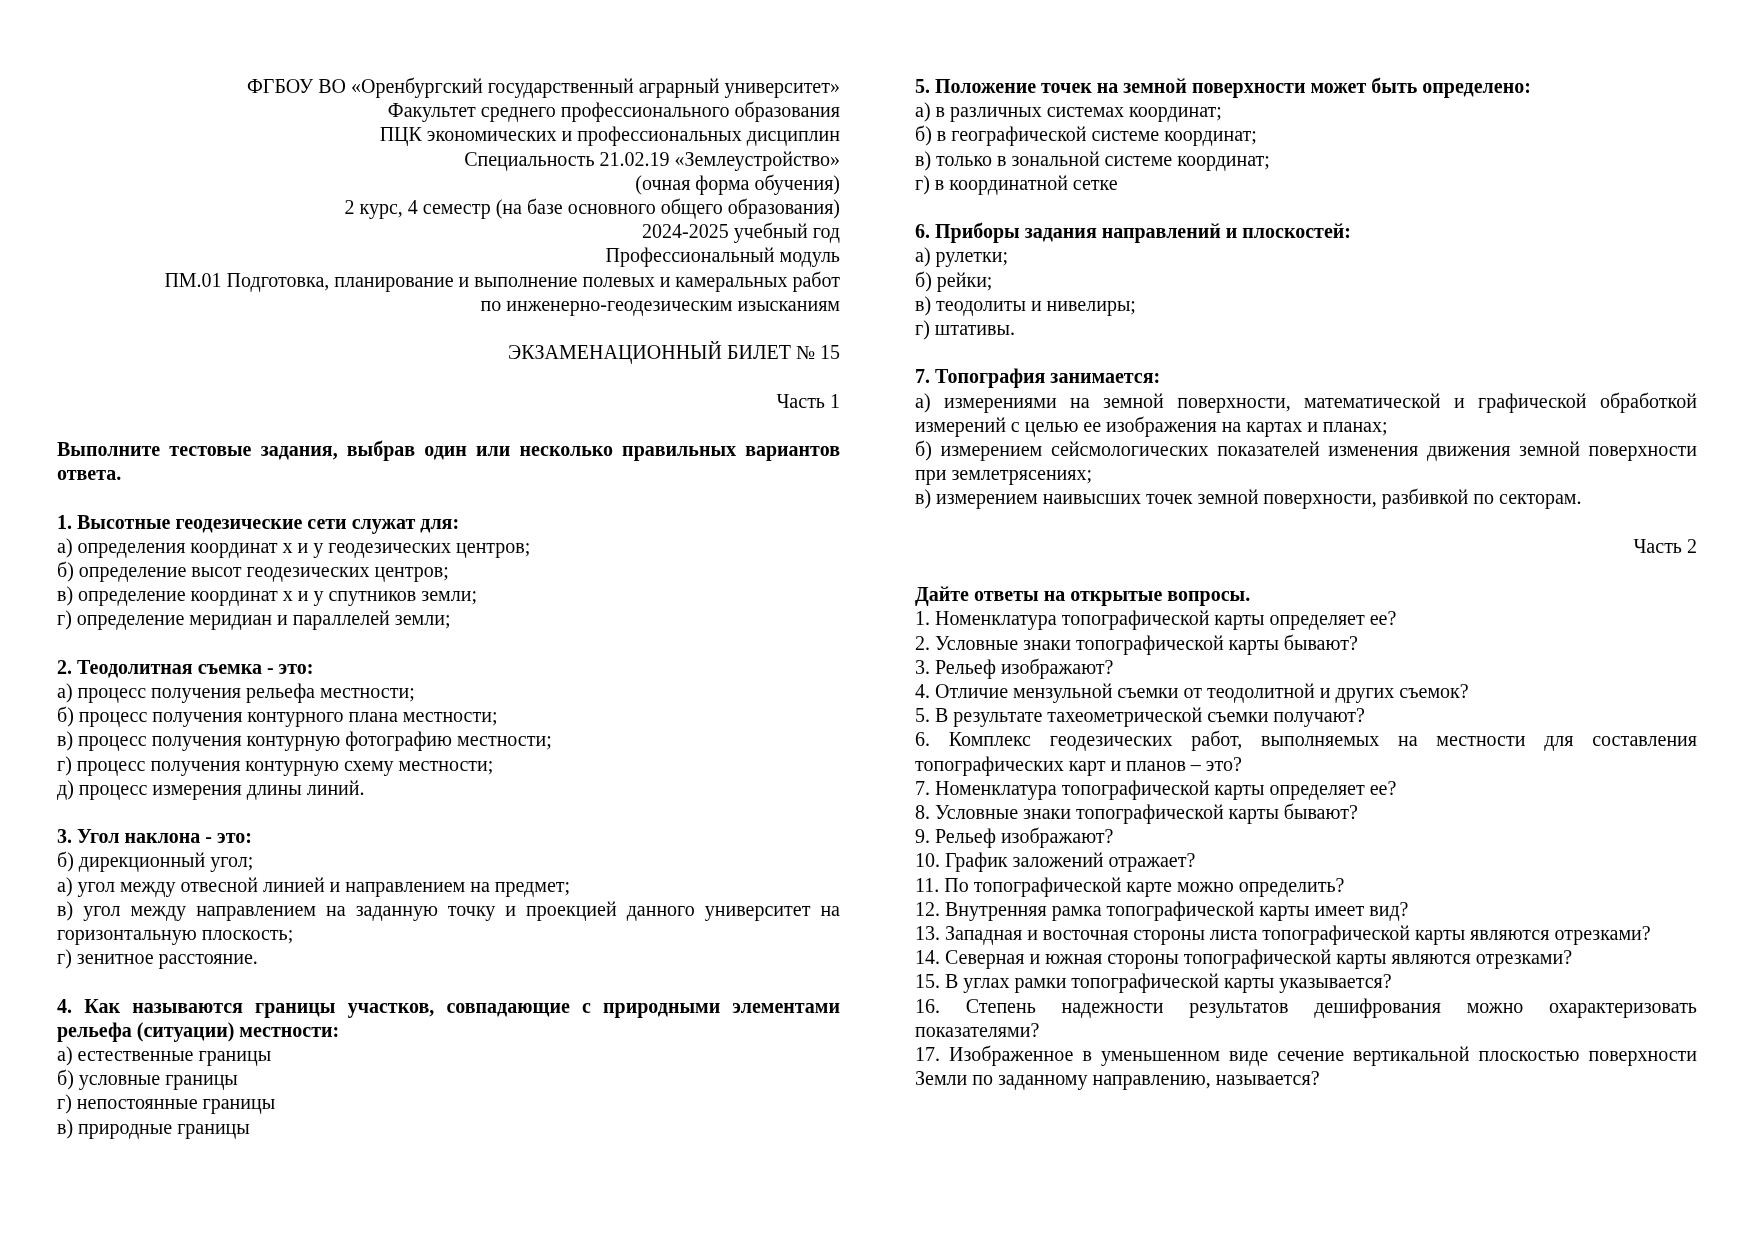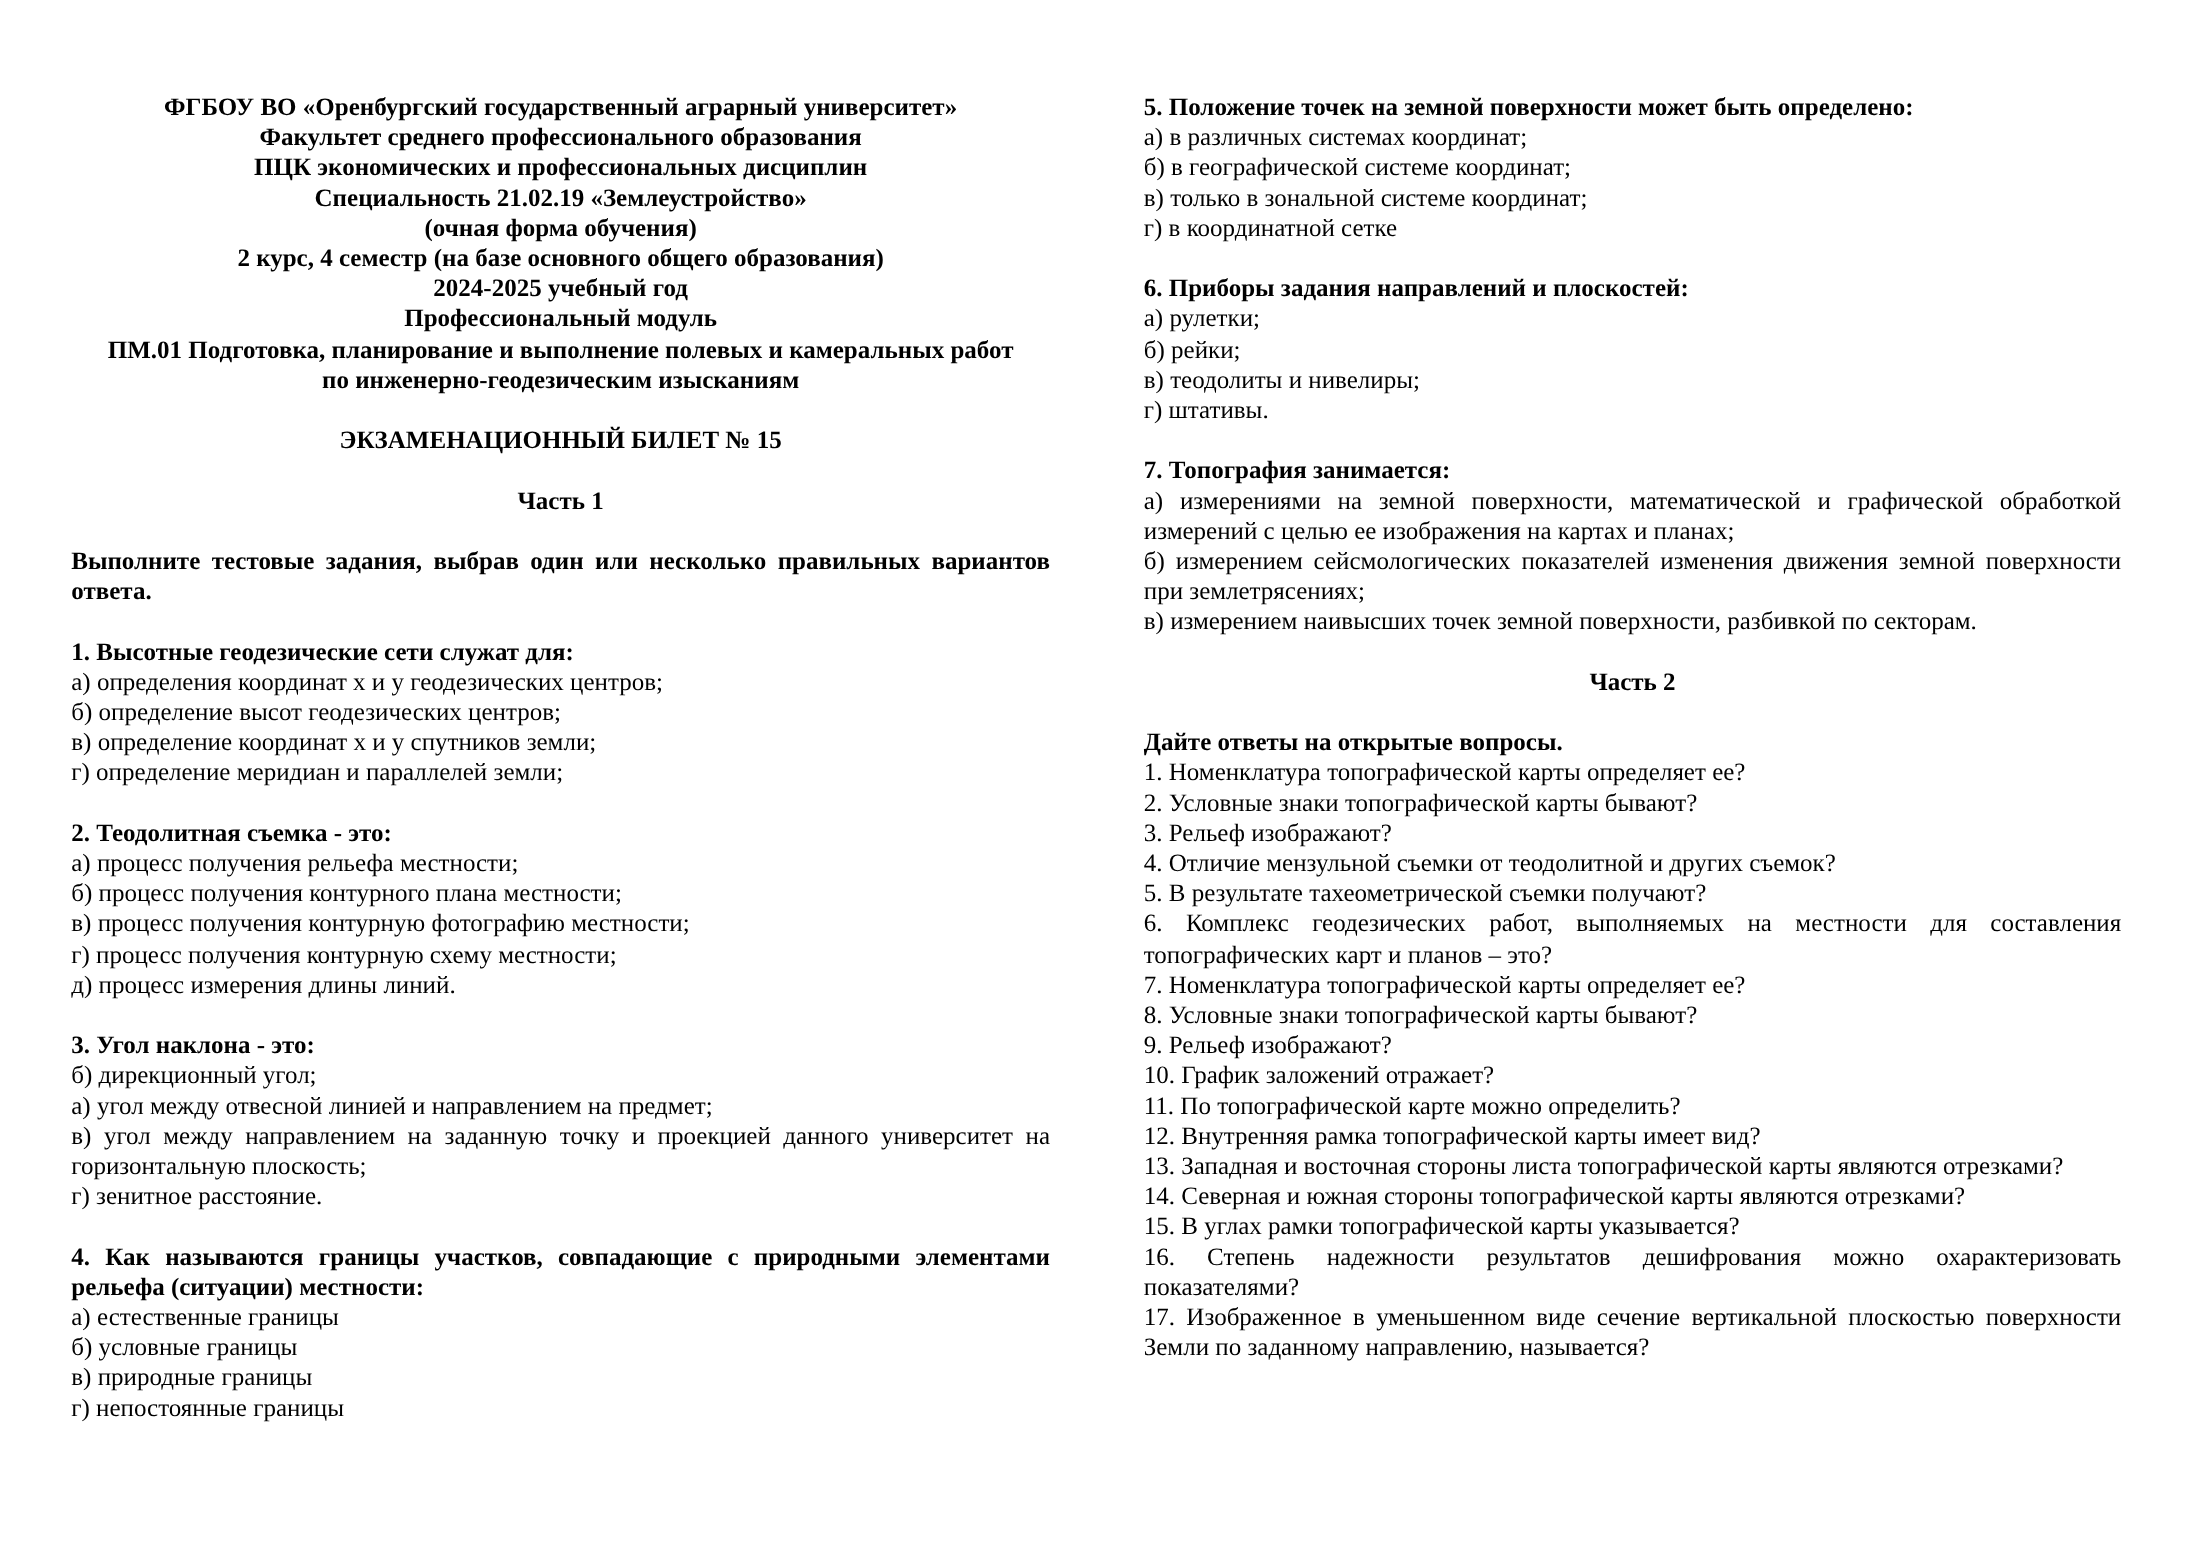--- a/index.html
+++ b/index.html
@@ -4,21 +4,21 @@
 <style>
   html, body { margin: 0; padding: 0; background: #ffffff; }
   body {
     width: 1755px; height: 1241px; position: relative; overflow: hidden;
     font-family: "Liberation Serif", "DejaVu Serif", serif;
     color: #000; font-size: 20px; line-height: 24.2px;
   }
   .col { position: absolute; top: 74px; }
   .col-left { left: 57px; width: 783px; }
   .col-right { left: 915px; width: 782px; }
-  .center { text-align: center; font-weight: bold; }
+  .center { text-align: right; font-weight: normal; }
   .b { font-weight: bold; }
   .just { text-align: justify; }
   .gap { height: 24.2px; }
   p { margin: 0; }
   .q-title { font-weight: bold; text-align: justify; }
   .opt { text-align: justify; }
 </style>
 </head>
 <body>
 
@@ -68,22 +68,22 @@
     <p class="opt">а) угол между отвесной линией и направлением на предмет;</p>
     <p class="opt">в) угол между направлением на заданную точку и проекцией данного университет на горизонтальную плоскость;</p>
     <p class="opt">г) зенитное расстояние.</p>
   </div>
   <div class="gap"></div>
 
   <div>
     <p class="q-title">4. Как называются границы участков, совпадающие с природными элементами рельефа (ситуации) местности:</p>
     <p class="opt">а) естественные границы</p>
     <p class="opt">б) условные границы</p>
+    <p class="opt">г) непостоянные границы</p>
     <p class="opt">в) природные границы</p>
-    <p class="opt">г) непостоянные границы</p>
   </div>
 </div>
 
 <div class="col col-right">
   <div>
     <p class="q-title">5. Положение точек на земной поверхности может быть определено:</p>
     <p class="opt">а) в различных системах координат;</p>
     <p class="opt">б) в географической системе координат;</p>
     <p class="opt">в) только в зональной системе координат;</p>
     <p class="opt">г) в координатной сетке</p>

